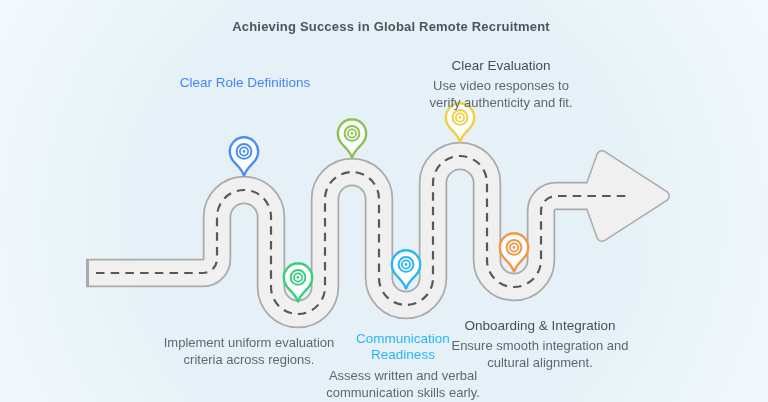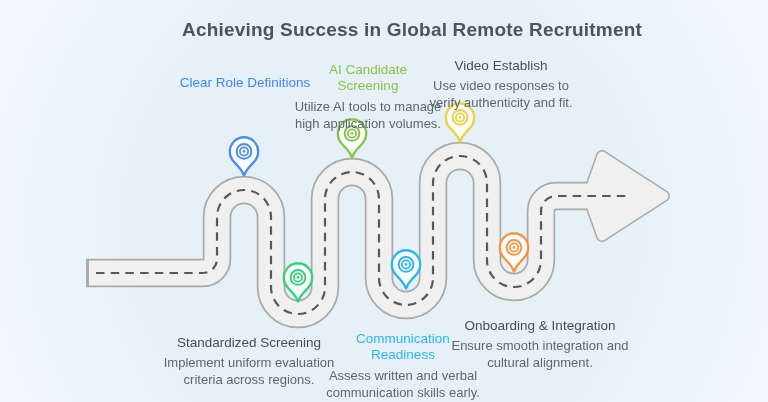--- a/index.html
+++ b/index.html
@@ -3,22 +3,22 @@
 <meta charset="utf-8">
 <style>
   html,body{margin:0;padding:0;}
   body{font-family:"Liberation Sans",sans-serif;}
   .canvas{
     position:relative;width:768px;height:402px;overflow:hidden;
     background:radial-gradient(circle at 50% 55%, #e6f1f7 55%, #f3fafd 100%);
   }
   .road-svg{position:absolute;left:0;top:0;}
   .main-title{
-    position:absolute;top:19px;left:412px;transform:translateX(-50%);
-    font-size:19px;font-weight:bold;color:#4d545c;white-space:nowrap;letter-spacing:.2px;
+    position:absolute;top:19px;left:391px;transform:translateX(-50%);
+    font-size:13px;font-weight:bold;color:#4d545c;white-space:nowrap;letter-spacing:.2px;
   }
   .step{position:absolute;transform:translateX(-50%);text-align:center;}
   .step .step-title{font-size:13.5px;font-weight:500;line-height:1.22;margin:0 auto 4px auto;}
   .step .step-desc{font-size:13px;color:#5d6771;line-height:1.28;margin:0 auto;}
   
   .step-0{left:245px;top:75px;text-align:right;}  .step-0 .step-desc{width:160px;}
   .step-1{left:368px;top:62px;}  .step-1 .step-title{width:110px;} .step-1 .step-desc{width:152px;}
   .step-2{left:501px;top:58px;}  .step-2 .step-desc{width:168px;}
   .step-3{left:249px;top:335px;} .step-3 .step-desc{width:172px;}
   .step-4{left:403px;top:331px;} .step-4 .step-title{width:122px;} .step-4 .step-desc{width:172px;}
@@ -56,32 +56,27 @@
     <use href="#pin" x="388.5" y="248" width="35" height="43" style="color: rgb(41, 182, 246);"></use>
     <use href="#pin" x="496.5" y="231" width="35" height="43" style="color: rgb(245, 149, 61);"></use>
   </svg>
 
   <div class="main-title">Achieving Success in Global Remote Recruitment</div>
 
   <div class="step step-0">
     <div class="step-title" style="color: rgb(65, 134, 245);">Clear Role Definitions</div>
   </div>
 
-  <div class="step step-1">
-    <div class="step-title" style="color: rgb(139, 195, 74);">AI Candidate Screening</div>
-    <div class="step-desc">Utilize AI tools to manage high application volumes.</div>
-  </div>
 
   <div class="step step-2">
-    <div class="step-title" style="color: rgb(71, 79, 88);">Video Establish</div>
+    <div class="step-title" style="color: rgb(71, 79, 88);">Clear Evaluation</div>
     <div class="step-desc">Use video responses to verify authenticity and fit.</div>
   </div>
 
   <div class="step step-3">
-    <div class="step-title" style="color: rgb(71, 79, 88);">Standardized Screening</div>
     <div class="step-desc">Implement uniform evaluation criteria across regions.</div>
   </div>
 
   <div class="step step-4">
     <div class="step-title" style="color: rgb(41, 182, 246);">Communication Readiness</div>
     <div class="step-desc">Assess written and verbal communication skills early.</div>
   </div>
 
   <div class="step step-5">
     <div class="step-title" style="color: rgb(71, 79, 88);">Onboarding &amp; Integration</div>

